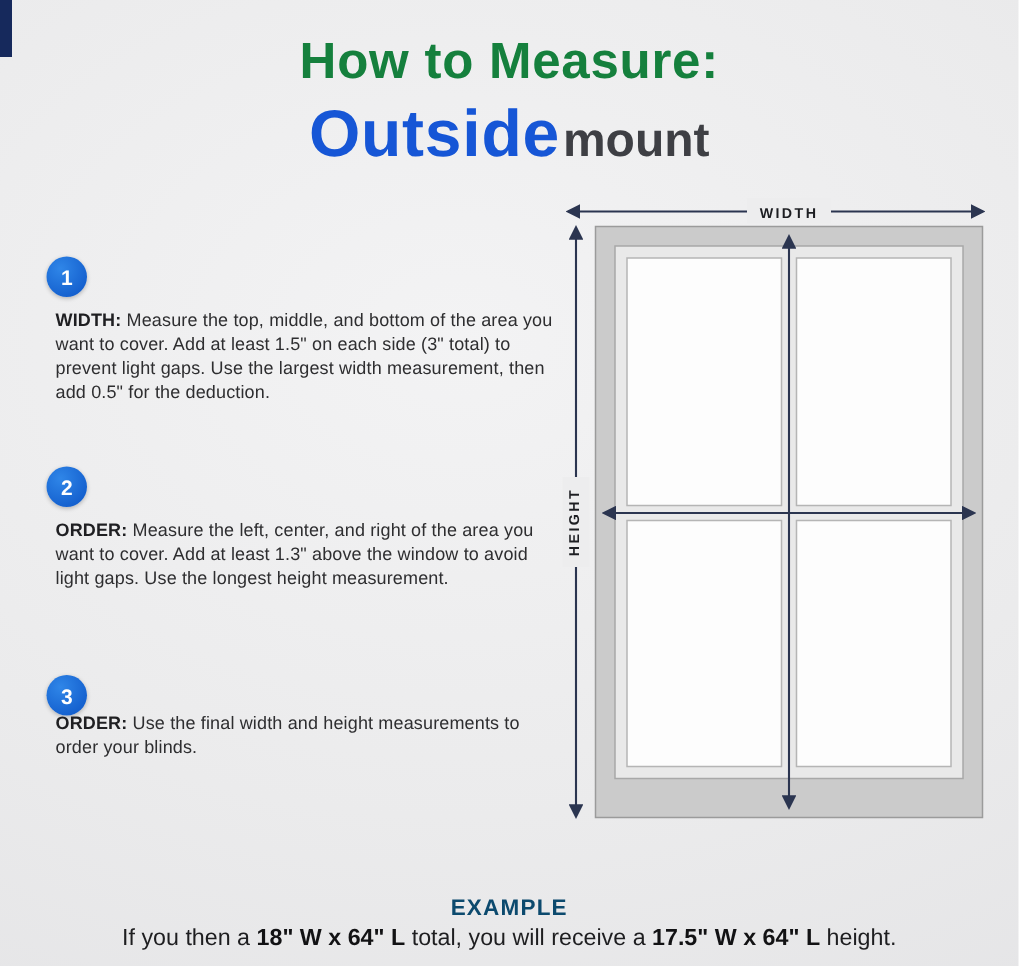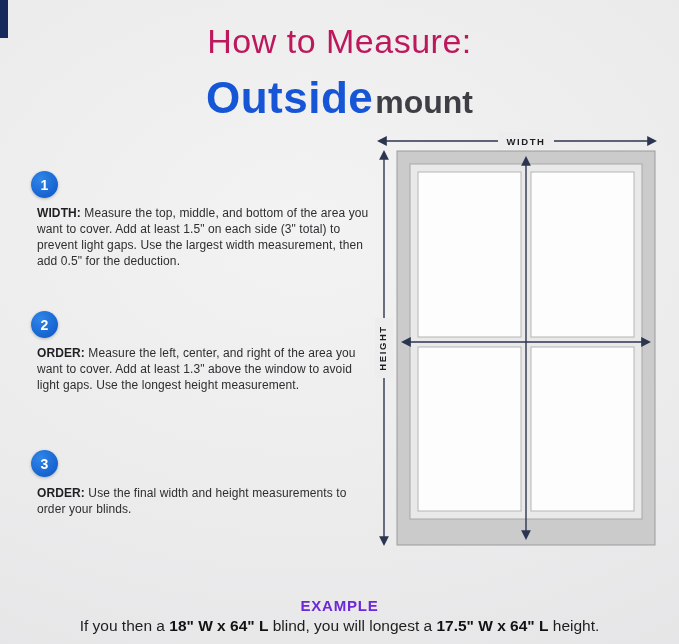--- a/index.html
+++ b/index.html
@@ -9,53 +9,53 @@
     background:radial-gradient(120% 90% at 45% 35%, #f3f3f4 0%, #ebebec 55%, #e3e3e5 100%);
     color:#2e2e30;
   }
   .corner-accent{
     position:absolute;left:0;top:0;width:8px;height:38px;
     background:#16295c;
   }
   
   .header{position:absolute;top:22px;left:0;width:100%;text-align:center;}
   .header .line1{
-    font-size:34px;font-weight:400;color:#be185d;letter-spacing:.5px;
+    font-size:34px;font-weight:700;color:#15803d;letter-spacing:.5px;
   }
-  .header .line2{margin-top:12px;display:flex;justify-content:center;align-items:baseline;gap:2px;}
+  .header .line2{margin-top:4px;display:flex;justify-content:center;align-items:baseline;gap:2px;}
   .header .highlight{font-size:44px;font-weight:800;color:#1656d6;letter-spacing:.5px;}
   .header .rest{font-size:32px;font-weight:600;color:#3e3f44;text-align:center;}
   
   .badge{
     position:absolute;width:27px;height:27px;border-radius:50%;
     background:radial-gradient(circle at 35% 30%, #2f86e8, #0c54c6);
     color:#fff;font-size:14px;font-weight:700;
     display:flex;align-items:center;justify-content:center;
     box-shadow:0 1px 3px rgba(0,0,0,.25);
   }
   .badge-1{left:31px;top:171px;}
   .badge-2{left:31px;top:311px;}
   .badge-3{left:31px;top:450px;}
   .step-text{
     position:absolute;left:37px;width:332px;
     font-size:12px;line-height:1.33;color:#2e2e30;letter-spacing:.1px;
   }
   .step-text b{font-weight:700;color:#1f1f22;}
   .step-text-1{top:206px;}
   .step-text-2{top:346px;}
-  .step-text-3{top:486px;}
+  .step-text-3{top:475px;}
   
   .diagram{position:absolute;left:372px;top:128px;}
   .measure-label{
     font-size:9.5px;font-weight:700;letter-spacing:1.6px;fill:#1d1e22;
     font-family:"Liberation Sans",sans-serif;
   }
   
   .example{position:absolute;left:0;top:597px;width:100%;text-align:center;}
-  .example-title{font-size:15px;font-weight:800;color:#6d28d9;letter-spacing:.8px;}
+  .example-title{font-size:15px;font-weight:800;color:#0c4a6e;letter-spacing:.8px;}
   .example-sentence{margin-top:3px;font-size:15.5px;color:#1e1e20;}
   .example-sentence b{font-weight:700;color:#121214;}
 </style>
 </head>
 <body>
 
 <div class="corner-accent"></div>
 
 <div class="header">
   <div class="line1">How to Measure:</div>
@@ -107,15 +107,15 @@
 
     <line x1="12" y1="24" x2="12" y2="416" stroke="#2b3550" stroke-width="1.4" marker-start="url(#ah)" marker-end="url(#ah)"></line>
     <rect x="3" y="190" width="18" height="60" fill="#ededee"></rect>
     <text x="14" y="220" text-anchor="middle" transform="rotate(-90 14 220)" class="measure-label">HEIGHT</text>
   </svg>
 </div>
 
 <div class="example">
   <div class="example-title">EXAMPLE</div>
   <div class="example-sentence">
-    <span>If you then a </span><b>18" W x 64" L</b><span> blind, you will longest a </span><b>17.5" W x 64" L</b><span> height.</span>
+    <span>If you then a </span><b>18" W x 64" L</b><span> total, you will receive a </span><b>17.5" W x 64" L</b><span> height.</span>
   </div>
 </div>
 
 </body></html>

